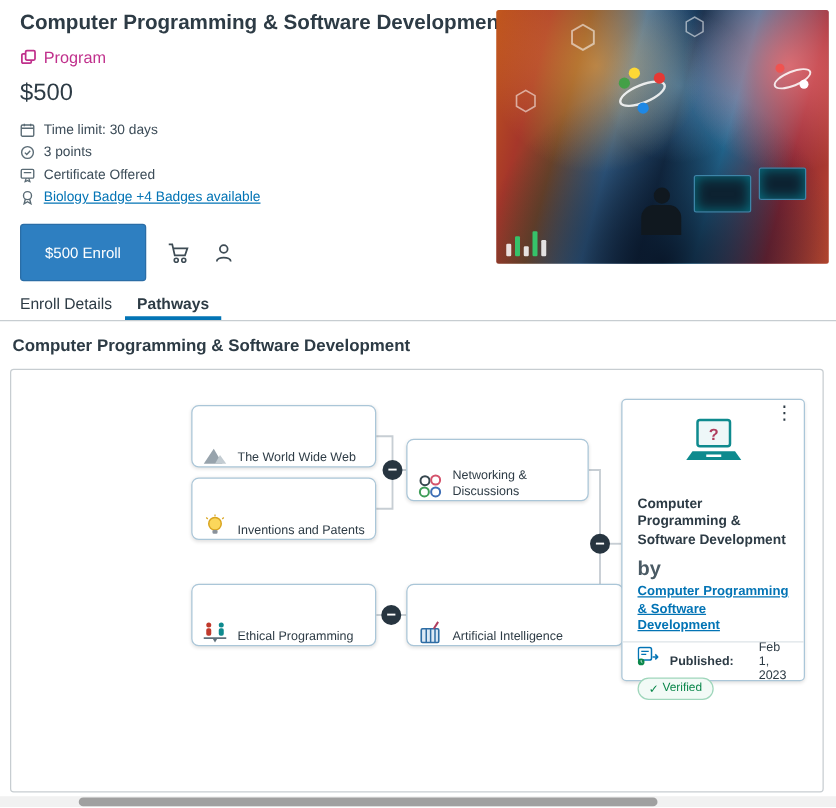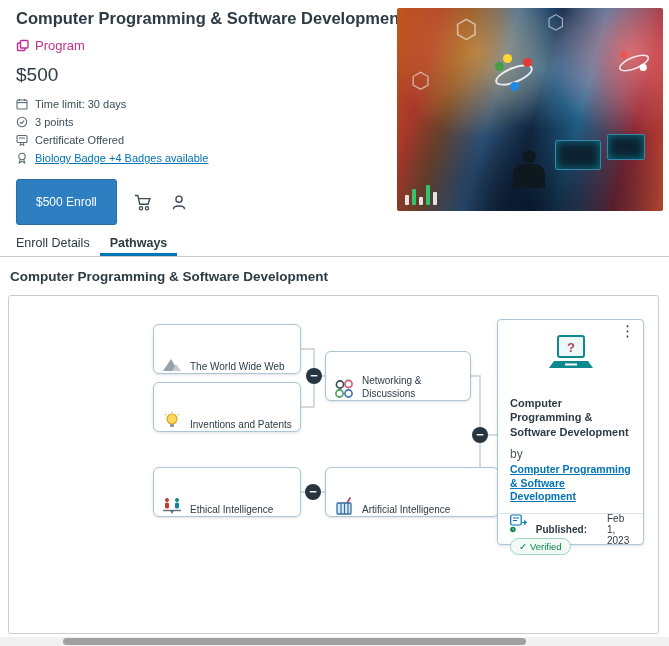--- a/index.html
+++ b/index.html
@@ -59,21 +59,21 @@
   .node-label{font-size:10px;color:#2d3b45;line-height:1.3;padding-right:8px;}
   .minus{position:absolute;width:16px;height:16px;border-radius:50%;background:#273540;color:#fff;
     font-size:13px;line-height:15px;text-align:center;font-weight:700;z-index:2;cursor:pointer;}
 
   
   .tcard{position:absolute;left:488px;top:23px;width:147px;height:226px;background:#fff;
     border:1px solid #aac6d8;border-radius:4px;box-shadow:0 1px 3px rgba(0,0,0,.12);z-index:1;}
   .kebab{position:absolute;top:3px;right:8px;font-size:15px;color:#2d3b45;cursor:pointer;line-height:1;}
   .tcard-icon{display:flex;justify-content:center;margin-top:13px;}
   .tcard-title{margin:19px 12px 0;font-size:11px;font-weight:700;line-height:1.3;}
-  .tcard-by{margin:8px 12px 0;font-size:12px;color:#4a5a64;}
+  .tcard-by{margin:8px 12px 0;font-size:16px;color:#4a5a64;font-weight:bold;}
   .tcard-author{margin:2px 12px 0;font-size:10.5px;font-weight:700;color:#0374b5;
     text-decoration:underline;line-height:1.3;cursor:pointer;}
   .tcard-cert{margin:9px 12px 0;}
   .pill{display:inline-flex;align-items:center;gap:3px;margin:7px 12px 0;border:1px solid #9fd6bb;
     background:#f2faf6;color:#0b874b;font-size:9.5px;border-radius:10px;padding:2px 8px;}
   .pub-row{position:absolute;left:0;right:0;bottom:0;height:31px;border-top:1px solid #dde3e8;
     display:flex;align-items:center;gap:20px;padding:0 12px;font-size:10px;}
   .pub-label{font-weight:700;}
 
   
@@ -236,21 +236,21 @@
       <span class="node-ic">
         <svg width="22" height="20" viewBox="0 0 22 20">
           <circle cx="6" cy="4" r="2" fill="#c0392b"></circle>
           <rect x="4" y="6.5" width="4" height="6" rx="1.5" fill="#c0392b"></rect>
           <circle cx="16" cy="4" r="2" fill="#0e8a8e"></circle>
           <rect x="14" y="6.5" width="4" height="6" rx="1.5" fill="#0e8a8e"></rect>
           <line x1="2" y1="14.5" x2="20" y2="14.5" stroke="#5f6f7a" stroke-width="1.4"></line>
           <polygon points="9,14.5 13,14.5 11,18" fill="#5f6f7a"></polygon>
         </svg>
       </span>
-      <span class="node-label">Ethical Intelligence</span>
+      <span class="node-label">Ethical Programming</span>
     </div>
 
     <div class="node" style="left:316px;top:171px;width:174px">
       <span class="node-ic">
         <svg width="20" height="20" viewBox="0 0 20 20">
           <rect x="3" y="7" width="14" height="11" rx="1" fill="#dce9f5" stroke="#2e6da4" stroke-width="1.3"></rect>
           <line x1="7" y1="7" x2="7" y2="18" stroke="#2e6da4" stroke-width="1.2"></line>
           <line x1="10.5" y1="7" x2="10.5" y2="18" stroke="#2e6da4" stroke-width="1.2"></line>
           <line x1="14" y1="7" x2="14" y2="18" stroke="#2e6da4" stroke-width="1.2"></line>
           <line x1="13" y1="7" x2="16.5" y2="1.5" stroke="#b03d5e" stroke-width="1.6"></line>

